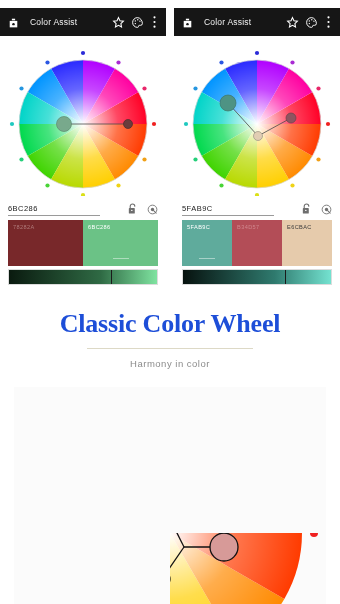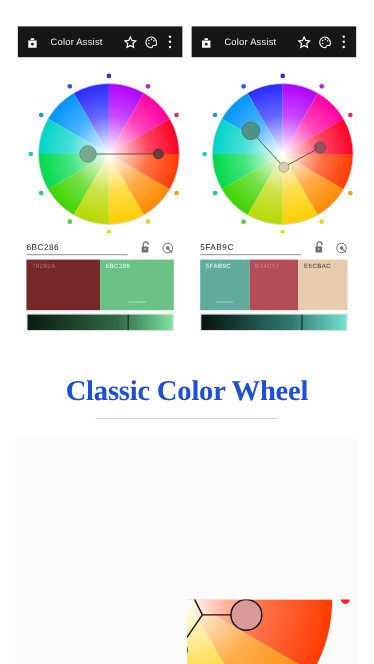--- a/index.html
+++ b/index.html
@@ -7,21 +7,21 @@
     width:340px;height:604px;
     background:#ffffff;
     font-family:"Liberation Sans", sans-serif;
     overflow:hidden;
     position:relative;
   }
   
   .panels{
     display:flex;
     gap:8px;
-    padding:16px;
+    padding:0;
     width:340px;
     box-sizing:border-box;
   }
   .panel{
     width:166px;
     background:#ffffff;
     position:relative;
     overflow:hidden;
   }
   .panel.left{margin-left:0;}
@@ -412,20 +412,21 @@
     <div class="slider">
       <div class="fill" style="background:linear-gradient(to right,#07120f 0%,#2f7a6e 62%,#74e2d0 100%)"></div>
       <div class="knob" style="left:69%"></div>
     </div>
   </div>
 </div>
 
 <div class="titleblock">
   <div class="bigtitle">Classic Color Wheel</div>
   <div class="rule"></div>
+  <div class="subtitle">Harmony in color</div>
 </div>
 
 <div class="hero">
   <svg width="312" height="224" viewBox="0 0 312 224">
     <defs>
       <radialGradient id="wsatH" cx="50%" cy="50%" r="50%">
         <stop offset="0%" stop-color="#ffffff" stop-opacity="1"></stop>
         <stop offset="50%" stop-color="#ffffff" stop-opacity="0.30"></stop>
         <stop offset="100%" stop-color="#ffffff" stop-opacity="0"></stop>
       </radialGradient>

